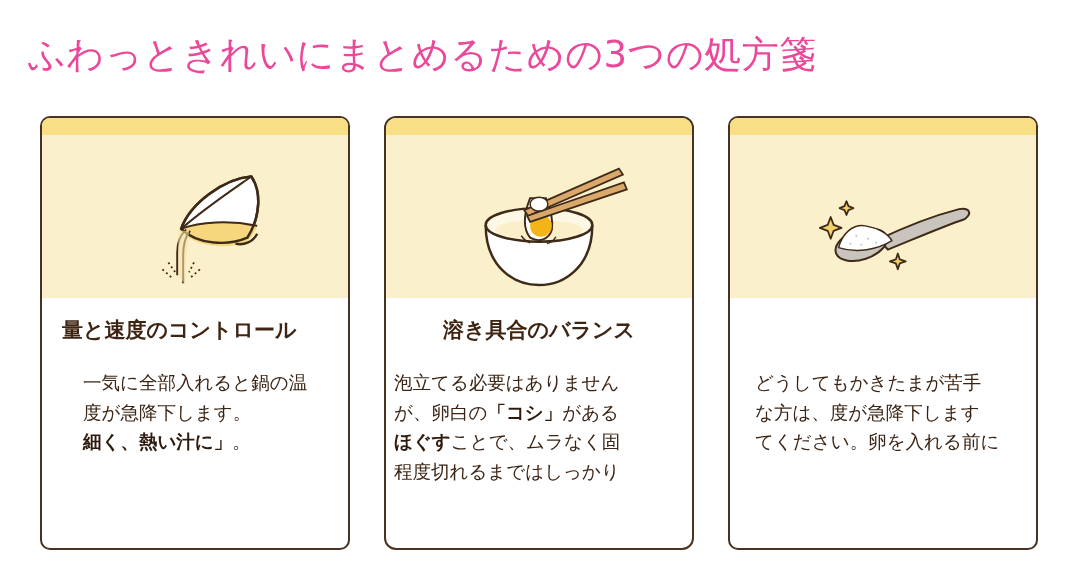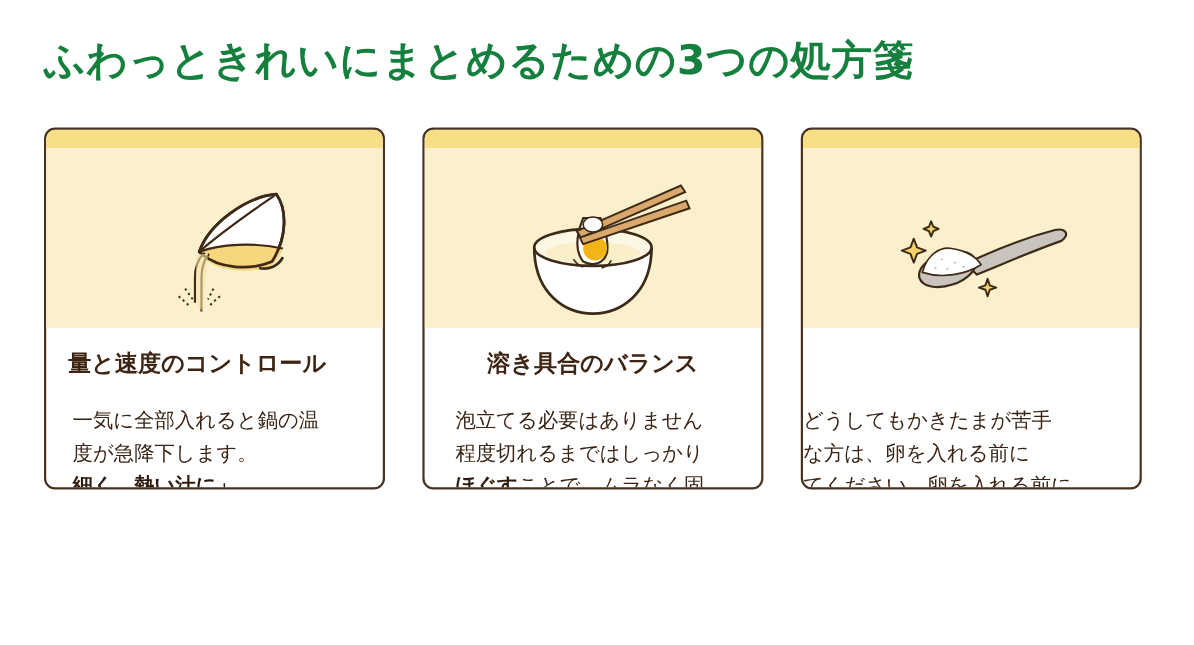--- a/index.html
+++ b/index.html
@@ -1,25 +1,25 @@
 <!DOCTYPE html>
 <html><head>
 <meta charset="utf-8">
 <style>
   html, body { margin:0; padding:0; }
   body {
     width:1085px; height:586px; background:#ffffff; position:relative; overflow:hidden;
     font-family:"DejaVu Sans","Liberation Sans",sans-serif; color:#3b2414;
   }
   .page-title {
-    position:absolute; left:40px; top:30px; margin:0;
-    font-size:37px; font-weight:bold; color:#15803d; letter-spacing:0.5px; white-space:nowrap;
+    position:absolute; left:28px; top:30px; margin:0;
+    font-size:37px; font-weight:normal; color:#ec4899; letter-spacing:0.5px; white-space:nowrap;
   }
   .card {
-    position:absolute; top:116px; width:310px; height:329px;
+    position:absolute; top:116px; width:310px; height:434px;
     border:2.5px solid #4a3220; border-radius:10px; background:#ffffff; overflow:hidden;
     box-sizing:border-box;
   }
   .card-band { position:absolute; left:0; right:0; top:0; height:17px; background:#f8df86; }
   .card-illus { position:absolute; left:0; right:0; top:17px; height:163px; background:#fbf0cc; }
   .card-illus svg { position:absolute; left:0; top:0; width:100%; height:100%; }
   .card-title {
     position:absolute; left:0; right:0; top:198px; margin:0;
     font-size:21px; font-weight:bold; color:#3e2412; white-space:nowrap;
   }
@@ -56,28 +56,28 @@
         <g stroke="#3e2a18" stroke-width="1.8" stroke-dasharray="2 3" fill="none">
           <line x1="128" y1="145" x2="135" y2="155"></line>
           <line x1="122" y1="152" x2="131" y2="160"></line>
           <line x1="154" y1="145" x2="149" y2="155"></line>
           <line x1="160" y1="152" x2="151" y2="160"></line>
         </g>
       </g>
     </svg>
   </div>
   <h2 class="card-title left">量と速度のコントロール</h2>
-  <div class="card-body" style="padding-left:24px;">
+  <div class="card-body" style="padding-left:41px;">
       <span class="line"><span>一気に全部入れると鍋の温</span></span>
       <span class="line"><span>度が急降下します。</span></span>
       <span class="line"><b>細く、熱い汁に」</b><span>。</span></span>
     </div>
 </div>
 
-<div class="card" style="left:384px;">
+<div class="card" style="left:384px;border-radius:12px;">
   <div class="card-band"></div>
   <div class="card-illus">
     <svg viewBox="0 0 310 163">
       <g transform="translate(0,-17)">
 
         <path d="M101 107 C101 150 130 168 155 168 C180 168 209 150 209 107" fill="#ffffff" stroke="#3e2a18" stroke-width="2.5"></path>
         <ellipse cx="155" cy="107" rx="54" ry="17" fill="#fdf7e6" stroke="#3e2a18" stroke-width="2.5"></ellipse>
         <ellipse cx="155" cy="112" rx="44" ry="10" fill="#fbefc9"></ellipse>
 
         <path d="M146 80 C140 95 138 110 146 120 C155 125 165 122 168 112 C170 100 165 90 162 80 Z" fill="#ffffff" stroke="#3e2a18" stroke-width="2"></path>
@@ -86,24 +86,25 @@
 
         <g stroke="#3e2a18" stroke-width="1.8">
           <path d="M140 92 L236 50 L240 56 L144 98 Z" fill="#d9a86a"></path>
           <path d="M143 98 L241 64 L244 71 L146 104 Z" fill="#d9a86a"></path>
         </g>
         <ellipse cx="155" cy="86" rx="9" ry="7" fill="#ffffff" stroke="#3e2a18" stroke-width="1.5"></ellipse>
       </g>
     </svg>
   </div>
   <h2 class="card-title center">溶き具合のバランス</h2>
-  <div class="card-body" style="padding-left:28px;">
+  <div class="card-body" style="padding-left:8px;">
       <span class="line"><span>泡立てる必要はありません</span></span>
+      <span class="line"><span>が、卵白の</span><b>「コシ」</b><span>がある</span></span>
+      <span class="line"><b>ほぐす</b><span>ことで、ムラなく固</span></span>
       <span class="line"><span>程度切れるまではしっかり</span></span>
-      <span class="line"><b>ほぐす</b><span>ことで、ムラなく固</span></span>
     </div>
 </div>
 
 <div class="card" style="left:728px;">
   <div class="card-band"></div>
   <div class="card-illus">
     <svg viewBox="0 0 310 163">
       <g transform="translate(0,-17)">
 
         <path d="M150 122 C175 110 205 98 232 91 C242 89 246 95 238 101 C212 110 185 122 160 132 Z" fill="#c9c4be" stroke="#3e2a18" stroke-width="2"></path>
@@ -120,18 +121,18 @@
         </g>
 
         <g fill="#f4d16a" stroke="#3e2a18" stroke-width="1.8" stroke-linejoin="round">
           <path d="M102 99 L105 107 L113 110 L105 113 L102 121 L99 113 L91 110 L99 107 Z"></path>
           <path d="M118 83 L120 88 L125 90 L120 92 L118 97 L116 92 L111 90 L116 88 Z"></path>
           <path d="M170 136 L172 142 L178 144 L172 146 L170 152 L168 146 L162 144 L168 142 Z"></path>
         </g>
       </g>
     </svg>
   </div>
-  <div class="card-body" style="">
+  <div class="card-body" style="padding-left:25px;">
       <span class="line"><span>どうしてもかきたまが苦手</span></span>
-      <span class="line"><span>な方は、卵を入れる前に</span></span>
+      <span class="line"><span>な方は、度が急降下します</span></span>
       <span class="line"><span>てください。卵を入れる前に</span></span>
     </div>
 </div>
 
 </body></html>

